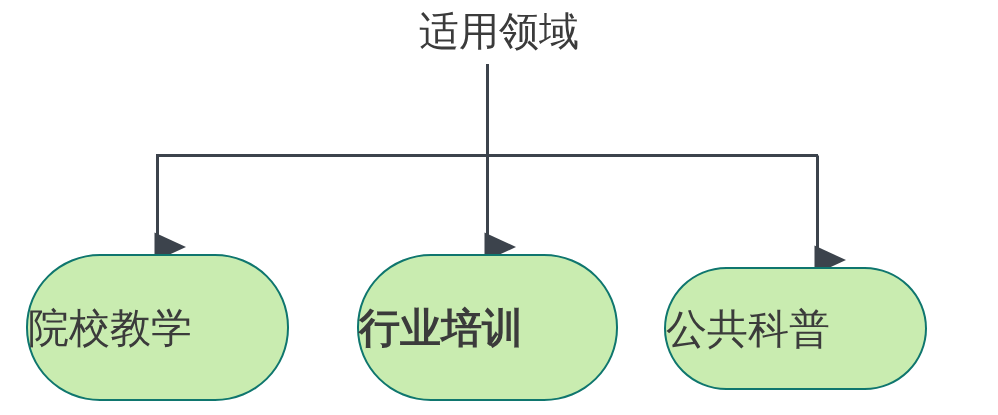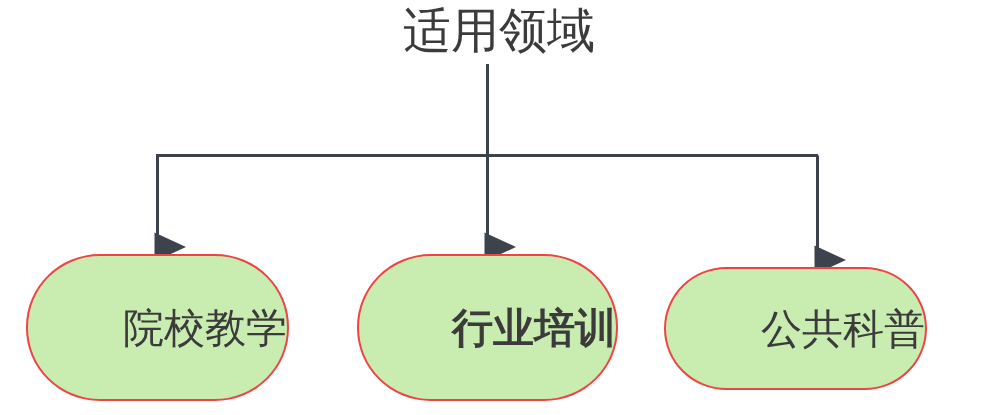--- a/index.html
+++ b/index.html
@@ -28,36 +28,36 @@
     width: 998px;
     height: 415px;
     display: block;
   }
   .root-title {
     position: absolute;
     left: 0;
     top: 0;
     width: 998px;
     text-align: center;
-    font-size: 48px;
+    font-size: 40px;
     line-height: 62px;
     color: #3b3b3b;
     letter-spacing: 0px;
     white-space: nowrap;
     font-family: "Liberation Sans", "DejaVu Sans", sans-serif;
   }
   .node-box {
     position: absolute;
     box-sizing: border-box;
     background: #c9ecb0;
-    border: 2px solid #ef4444;
+    border: 2px solid #0f766e;
     border-radius: 74px / 73px;
     display: flex;
     align-items: center;
-    justify-content: flex-end;
+    justify-content: flex-start;
   }
   .node-label {
     font-size: 41px;
     line-height: 44px;
     color: #3b3b3b;
     white-space: nowrap;
     font-family: "Liberation Sans", "DejaVu Sans", sans-serif;
   }
   #node-0 { left: 26px;  top: 254px; width: 263px; height: 147px; }
   #node-1 { left: 357px; top: 254px; width: 261px; height: 147px; font-weight: bold; }

